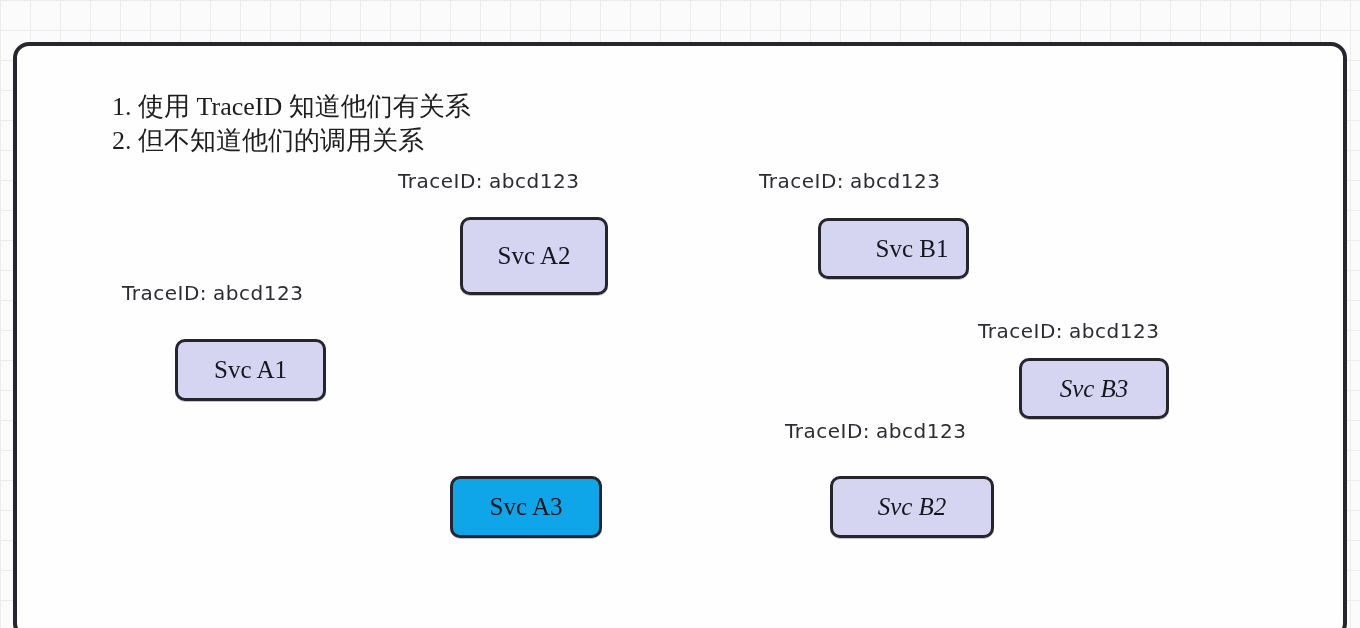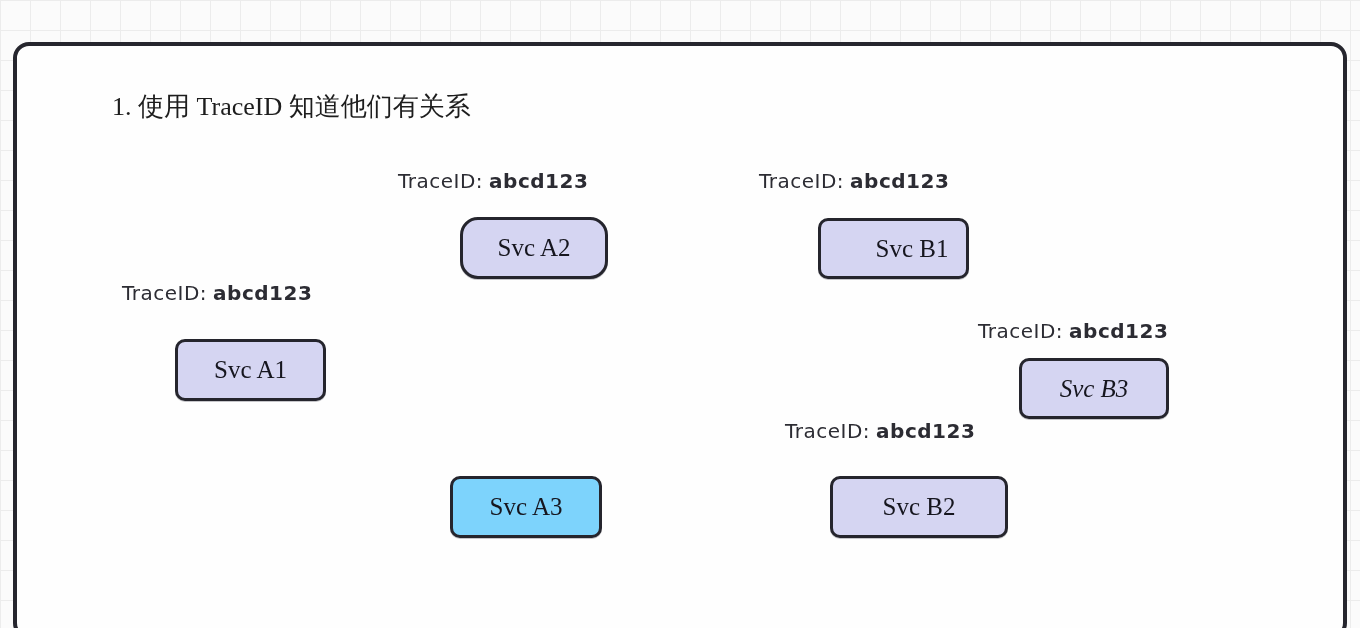--- a/index.html
+++ b/index.html
@@ -39,67 +39,68 @@
 
   .trace-label {
     position:absolute;
     font-family:"DejaVu Sans", sans-serif;
     font-size:20px;
     line-height:26px;
     color:#2c2c33;
     white-space:nowrap;
     letter-spacing:0.5px;
   }
-  .trace-label .trace-value { font-weight:bold; margin-left:6px; }
+  .trace-label .trace-value { font-weight:normal; margin-left:6px; }
 
   .svc-box {
     position:absolute;
     display:flex; align-items:center; justify-content:center;
     background:#d5d5f2;
     border:3.5px solid #25252d;
     border-radius:10px;
     font-family:"Liberation Serif", serif;
     font-size:25px;
     color:#16161f;
     box-shadow:0 1px 0 rgba(30,30,46,0.25);
   }
-  .svc-box.plain { background:#7dd3fc; }
+  .svc-box.plain { background:#0ea5e9; }
 
   
   .label-a2 { left:381px; top:122px; }
   .label-b1 { left:742px; top:122px; }
   .label-a1 { left:105px; top:234px; }
   .label-b3 { left:961px; top:272px; }
   .label-b2 { left:768px; top:372px; }
 
-  .box-a2 { left:443px; top:171px; width:148px; height:62px;border-radius:18px; }
+  .box-a2 { left:443px; top:171px; width:148px; height:78px; }
   .box-b1 { left:801px; top:172px; width:151px; height:61px;padding-left:37px; }
   .box-a1 { left:158px; top:293px; width:151px; height:62px;text-align:center; }
   .box-b3 { left:1002px; top:312px; width:150px; height:61px;font-style:italic; }
   .box-a3 { left:433px; top:430px; width:152px; height:62px; }
-  .box-b2 { left:813px; top:430px; width:178px; height:62px; }
+  .box-b2 { left:813px; top:430px; width:164px; height:62px;font-style:italic; }
 
   .watermark {
     position:absolute;
     right:14px; top:583px;
     font-family:"DejaVu Sans", sans-serif;
     font-size:17px;
     color:#b5b5b5;
     white-space:nowrap;
   }
 </style>
 </head>
 <body>
 
 <div class="canvas">
 
   <div class="frame">
 
     <div class="notes">
       <div>1. 使用 TraceID 知道他们有关系</div>
+      <div>2. 但不知道他们的调用关系</div>
     </div>
 
     <div class="trace-label label-a2">
       <span>TraceID:</span><span class="trace-value">abcd123</span>
     </div>
 
     <div class="trace-label label-b1">
       <span>TraceID:</span><span class="trace-value">abcd123</span>
     </div>
 

